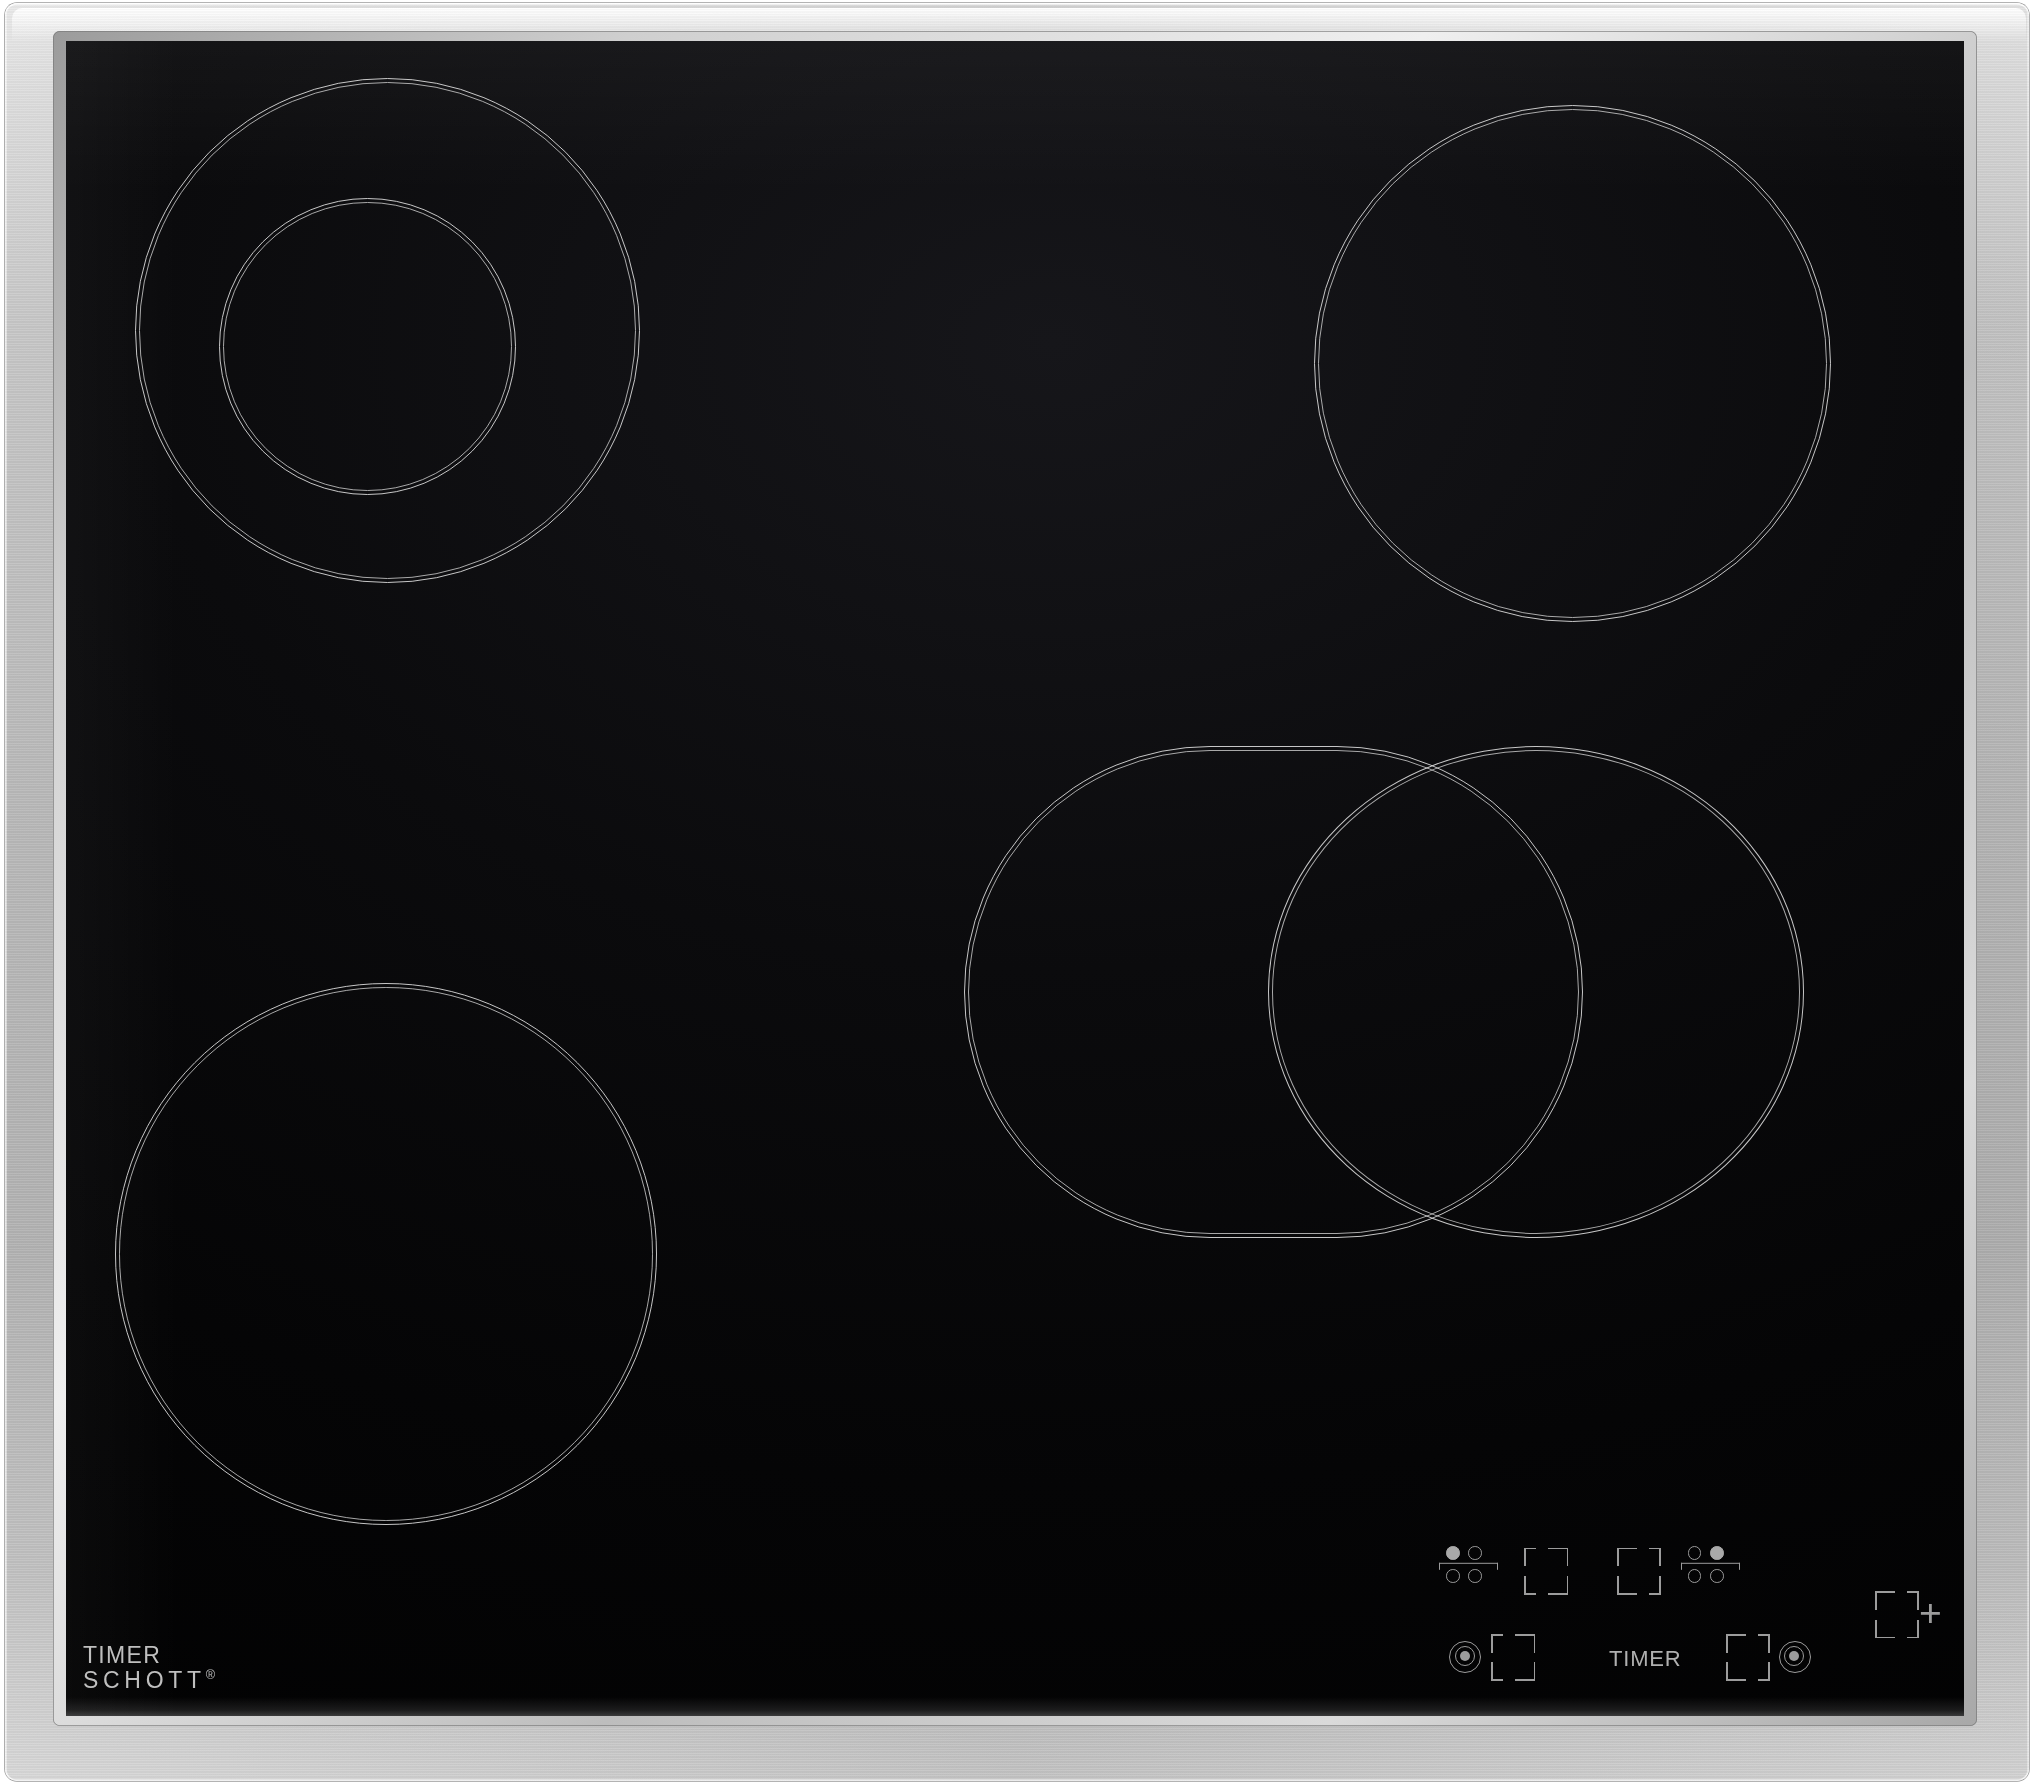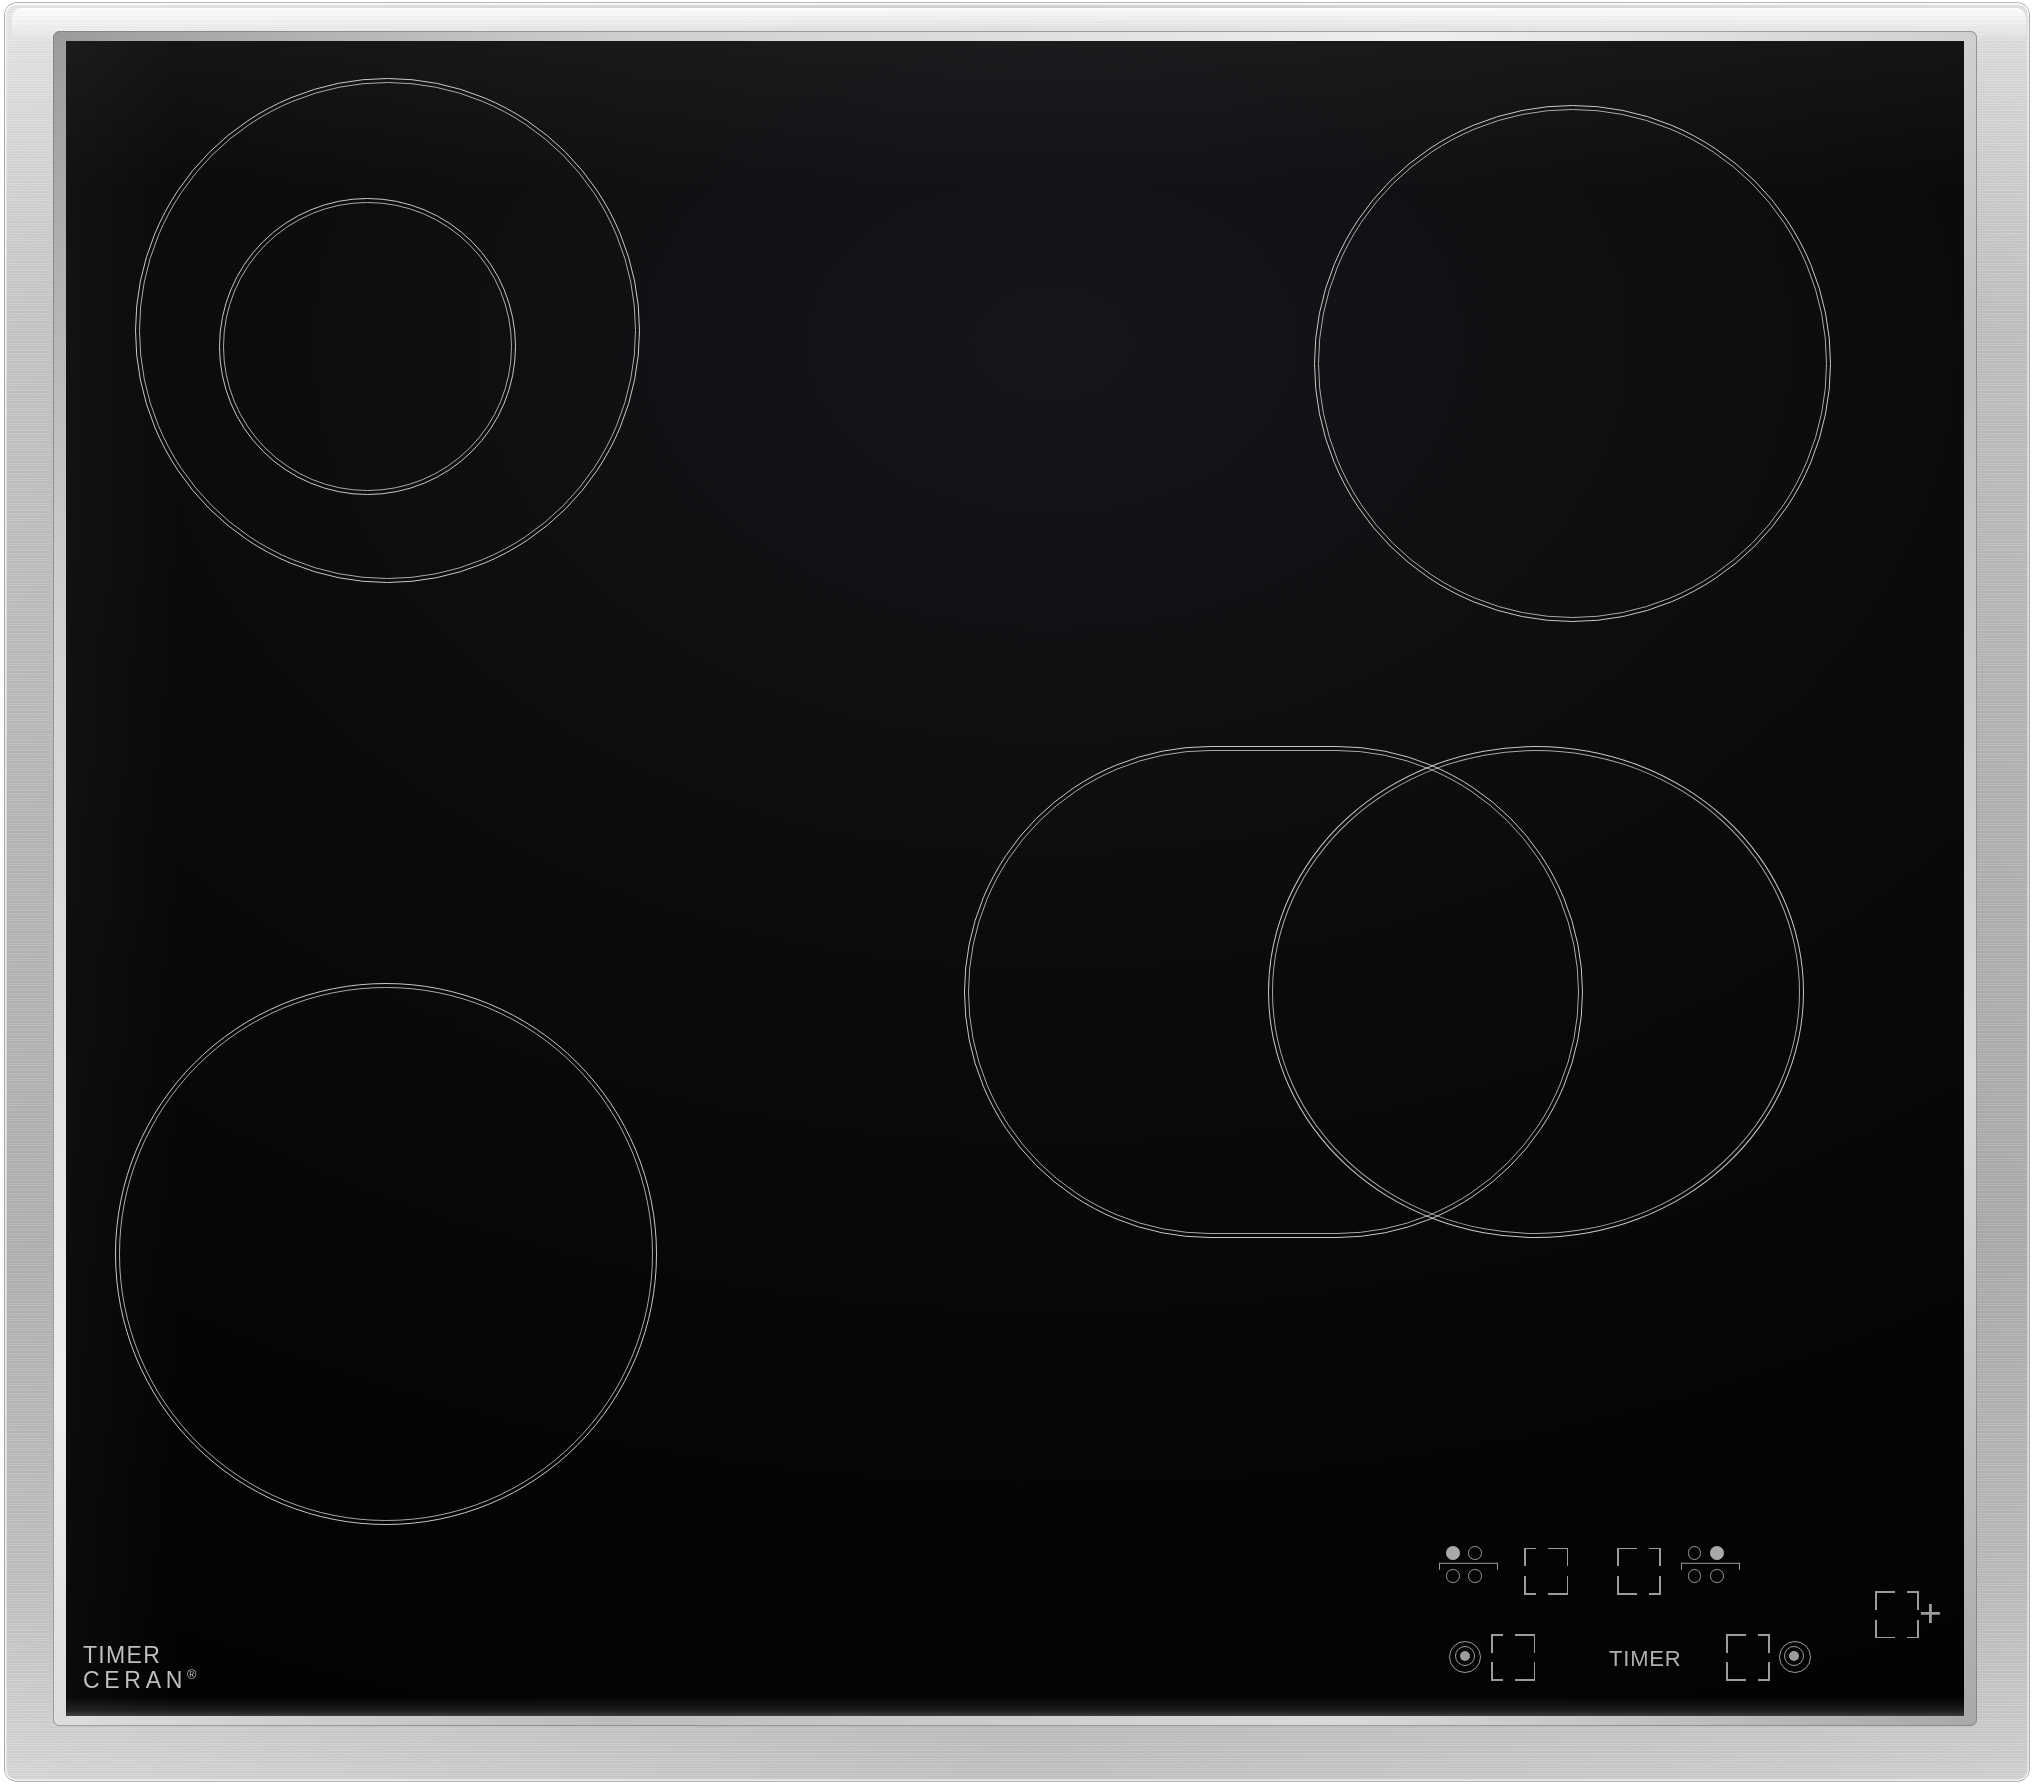--- a/index.html
+++ b/index.html
@@ -238,21 +238,21 @@
       <div class="ring stadium inner-line"></div>
     </div>
     <div class="zone" style="left:1202px;top:705px;width:536px;height:492px;">
       <div class="ring"></div>
       <div class="ring inner-line"></div>
     </div>
 
     <div class="ceran" style="left:17px;top:1602px;">
       <div class="l1">TIMER</div>
       <div class="l2">
-        <span>CERAN</span><span class="reg">®</span>
+        <span>SCHOTT</span><span class="reg">®</span>
       </div>
     </div>
 
     <div class="controls" style="left:1358px;top:1459px;">
 
       <div class="ctrl" style="left:15.3px;top:41px;width:161px;height:59px;">
         <div class="hobmap" style="left:0;top:5.1px;">
           <div class="dot p1 on"></div>
           <div class="dot p2"></div>
           <div class="dot p3"></div>

